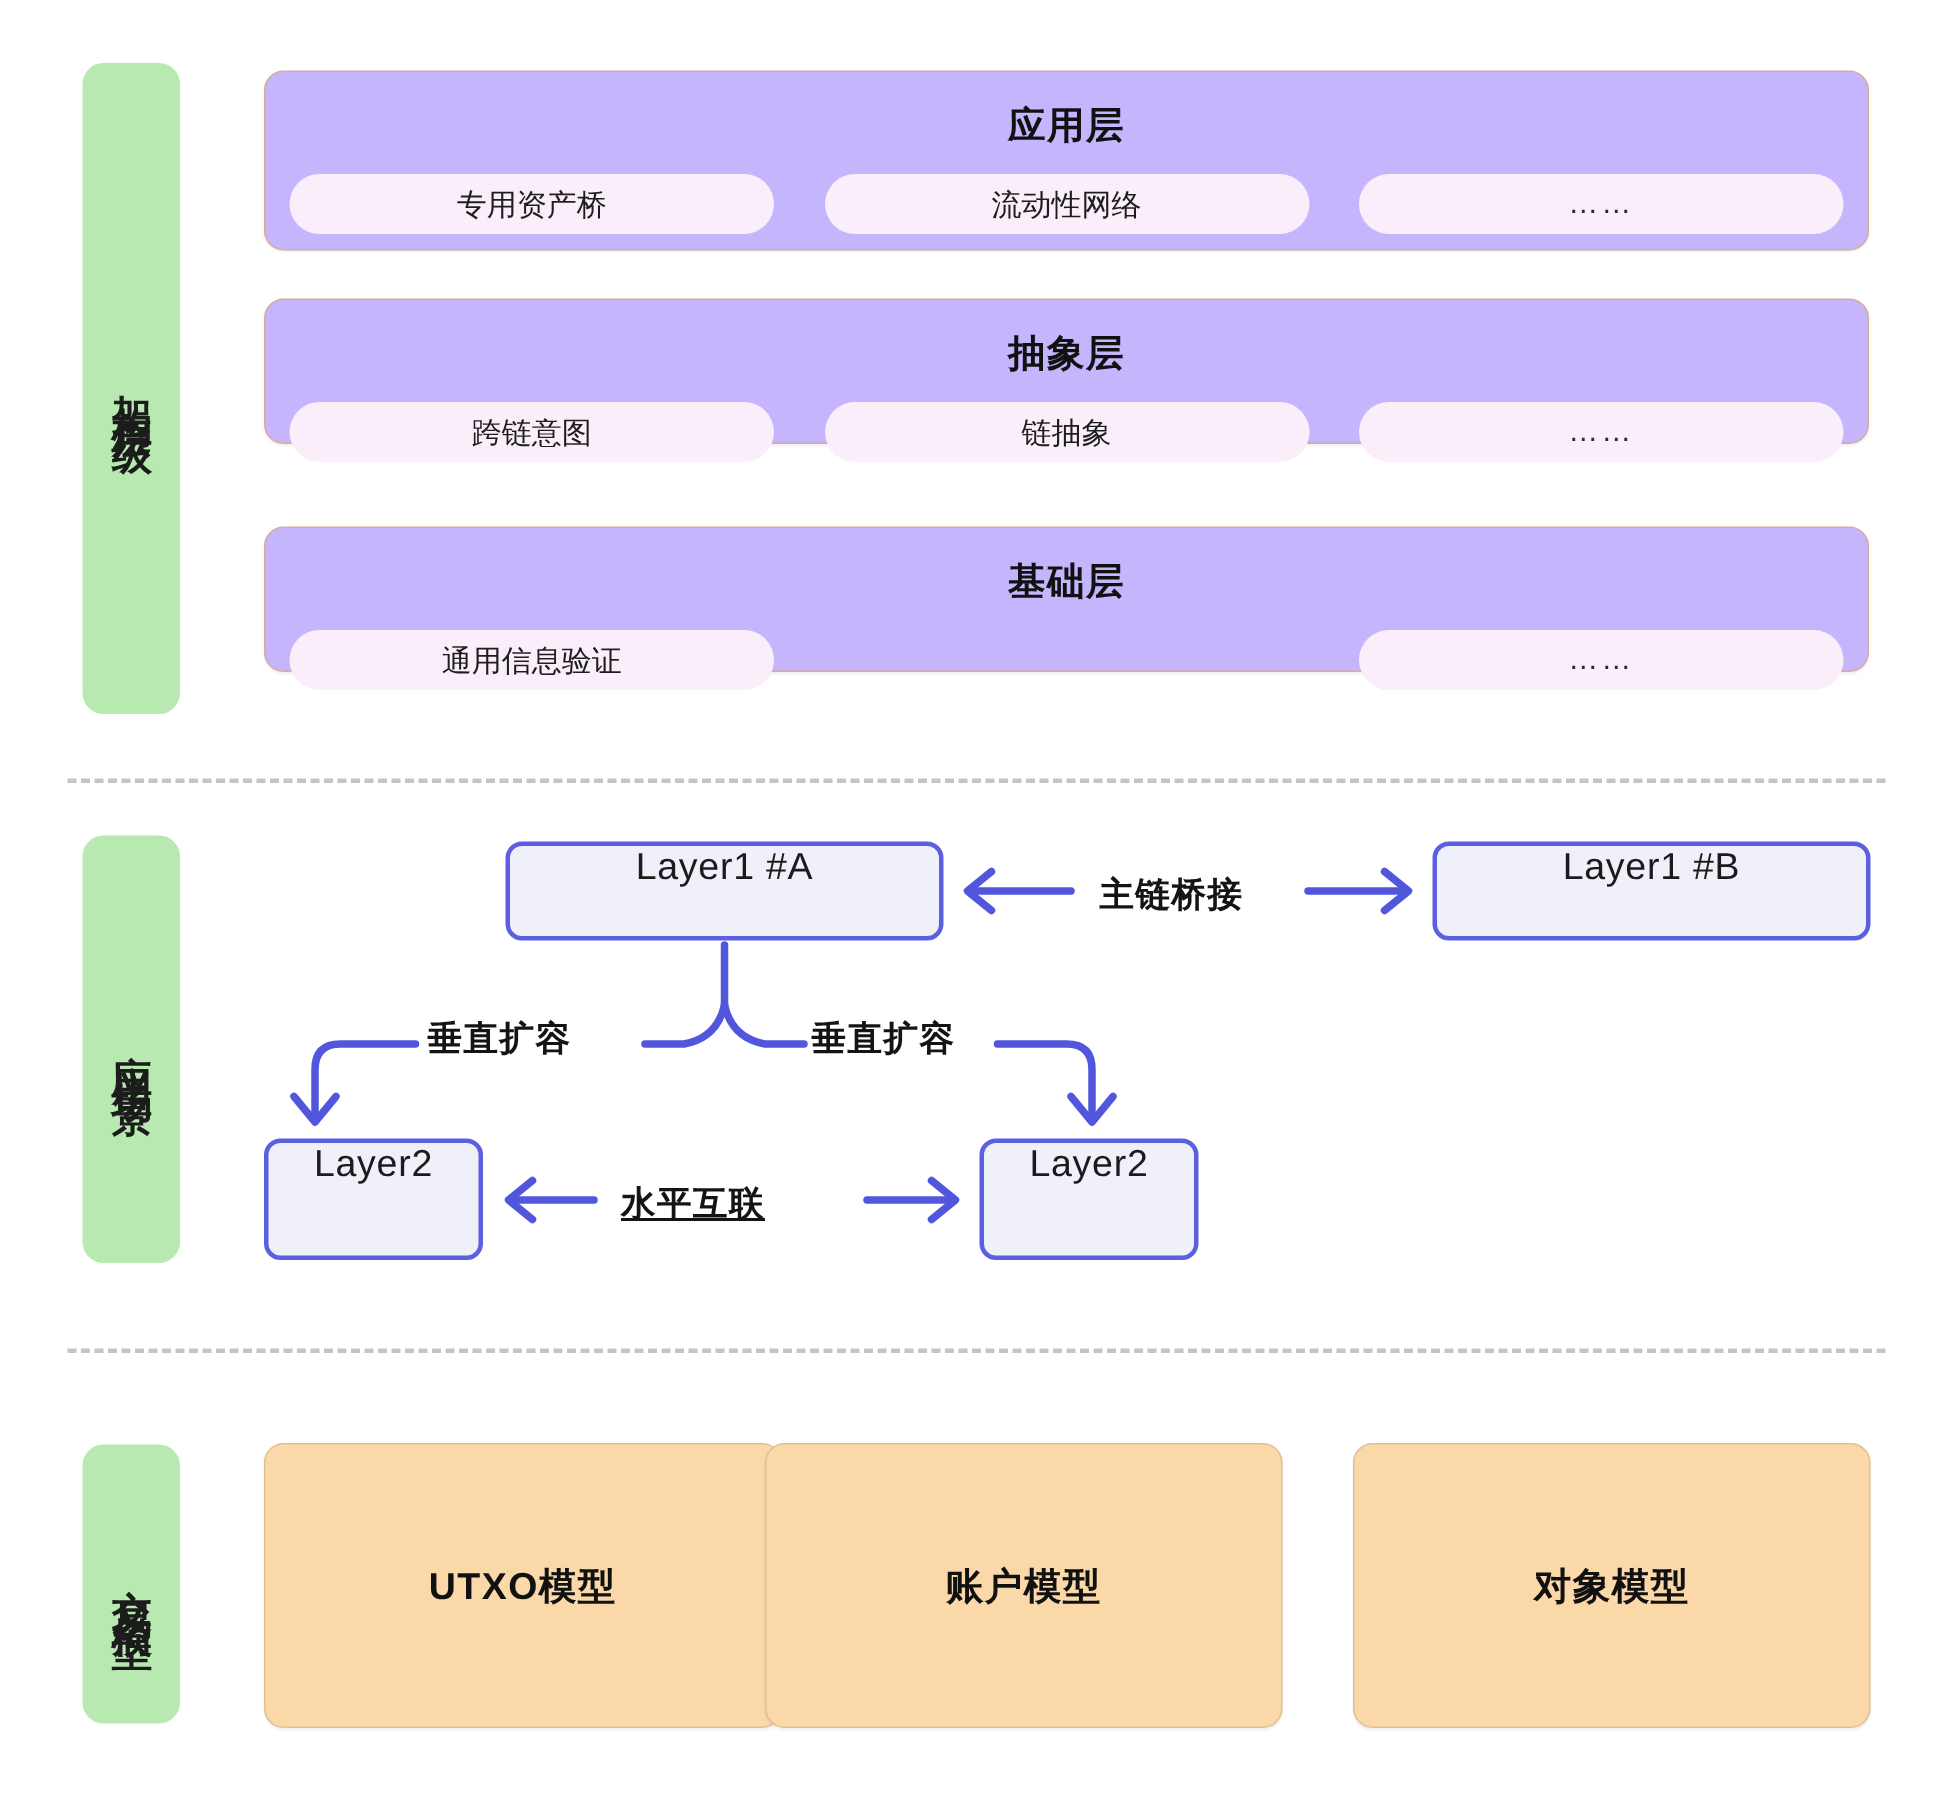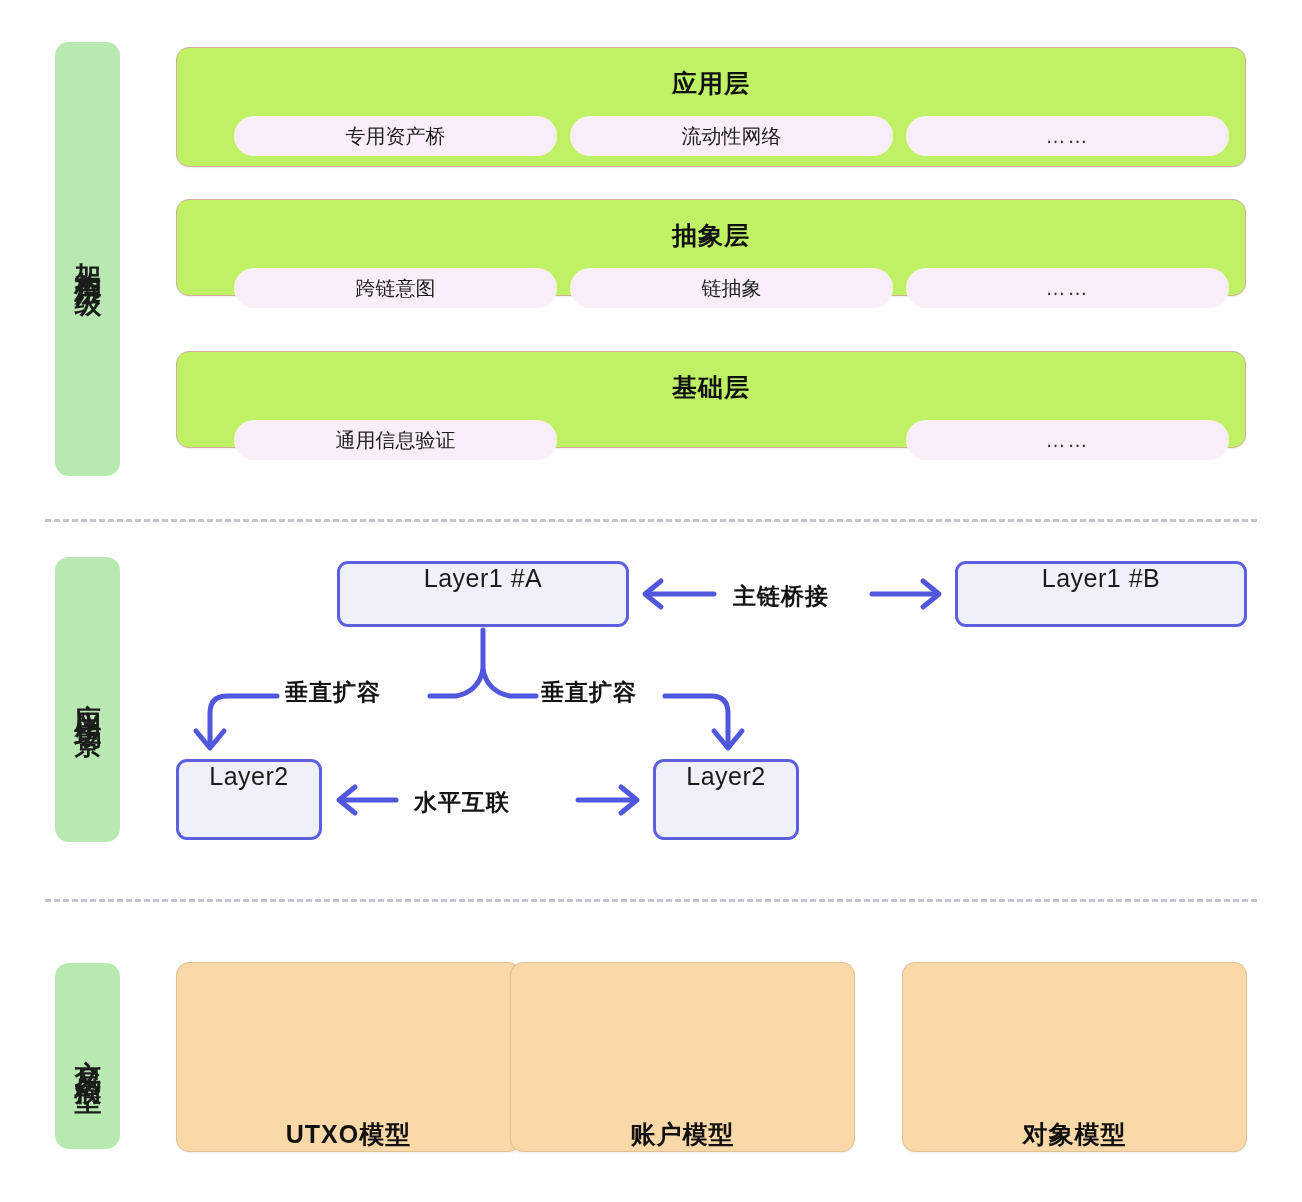--- a/index.html
+++ b/index.html
@@ -39,40 +39,39 @@
     font-size: 27px;
     letter-spacing: 9px;
     line-height: 1;
     color: #1c1c1c;
     text-indent: 0;
   }
 
   
   .arch-block {
     position: absolute;
-    background: #bef264;
+    background: #c4b5fd;
     border: 1px solid #d9ab98;
     border-radius: 13px;
     box-sizing: border-box;
     box-shadow: 0 1px 2px rgba(0,0,0,0.07);
   }
   .arch-title {
     text-align: center;
     font-weight: bold;
     font-size: 25px;
     color: #111111;
     margin-top: 19px;
     letter-spacing: 1px;
   }
   .pill-row {
     display: flex;
     justify-content: space-between;
     padding: 0 16px;
     margin-top: 16px;
-    margin-left: 41px;
   }
   .pill {
     width: 323px;
     height: 40px;
     background: #fbeefb;
     border-radius: 20px;
     display: flex;
     align-items: center;
     justify-content: center;
     font-size: 20px;
@@ -126,21 +125,21 @@
   }
 
   
   .model-box {
     position: absolute;
     background: #fbd8a8;
     border: 1px solid #e0bf92;
     border-radius: 13px;
     box-sizing: border-box;
     display: flex;
-    align-items: flex-end;
+    align-items: center;
     justify-content: center;
     font-weight: bold;
     font-size: 25px;
     color: #111111;
     letter-spacing: 1px;
     box-shadow: 0 1px 2px rgba(0,0,0,0.07);
   }
 </style>
 </head>
 <body>
@@ -204,21 +203,21 @@
   </div>
 
   <div class="edge-label" style="left:285px; top:677px;">
     <span>垂直扩容</span>
   </div>
 
   <div class="edge-label" style="left:541px; top:677px;">
     <span>垂直扩容</span>
   </div>
 
-  <div class="edge-label" style="left:414px; top:787px;">
+  <div class="edge-label" style="left:414px; top:787px;text-decoration:underline;">
     <span>水平互联</span>
   </div>
 
   <svg class="connectors" viewBox="0 0 1302 1202" width="1302" height="1202">
     <g fill="none" stroke="#5157dd" stroke-width="5" stroke-linecap="round" stroke-linejoin="round">
 
       <path d="M 714 594 L 646 594"></path>
       <path d="M 661 581 L 645 594 L 661 607"></path>
       <path d="M 872 594 L 938 594"></path>
       <path d="M 923 581 L 939 594 L 923 607"></path>

